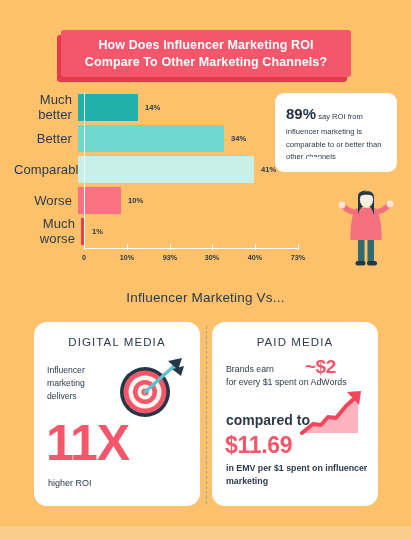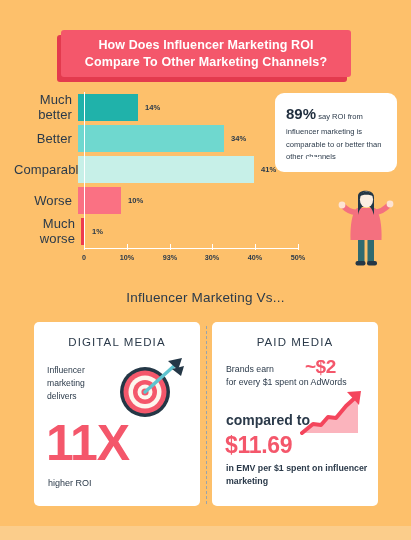--- a/index.html
+++ b/index.html
@@ -215,21 +215,21 @@
     top: 322px;
     width: 344px;
     height: 184px;
   }
   .card {
     position: absolute;
     top: 0;
     width: 166px;
     height: 184px;
     background: #ffffff;
-    border-radius: 5px;
+    border-radius: 13px;
     box-sizing: border-box;
   }
   .card-left { left: 0; }
   .card-right { left: 178px; }
   .divider {
     position: absolute;
     left: 172px;
     top: 4px;
     width: 0;
     height: 178px;
@@ -402,21 +402,21 @@
     <div class="tick" style="left:156px;"></div>
     <div class="tick" style="left:198px;"></div>
     <div class="tick" style="left:241px;"></div>
     <div class="tick" style="left:284px;"></div>
 
     <div class="tick-label" style="left:70px;">0</div>
     <div class="tick-label" style="left:113px;">10%</div>
     <div class="tick-label" style="left:156px;">93%</div>
     <div class="tick-label" style="left:198px;">30%</div>
     <div class="tick-label" style="left:241px;">40%</div>
-    <div class="tick-label" style="left:284px;">50%</div>
+    <div class="tick-label" style="left:284px;">73%</div>
   </div>
 
   <div class="callout">
     <p><span class="big">89%</span><span> say ROI from influencer marketing is comparable to or better than other channels</span></p>
   </div>
   <div class="callout-tail"></div>
 
   <div class="woman">
     <svg width="56" height="84" viewBox="0 0 56 84">
 

